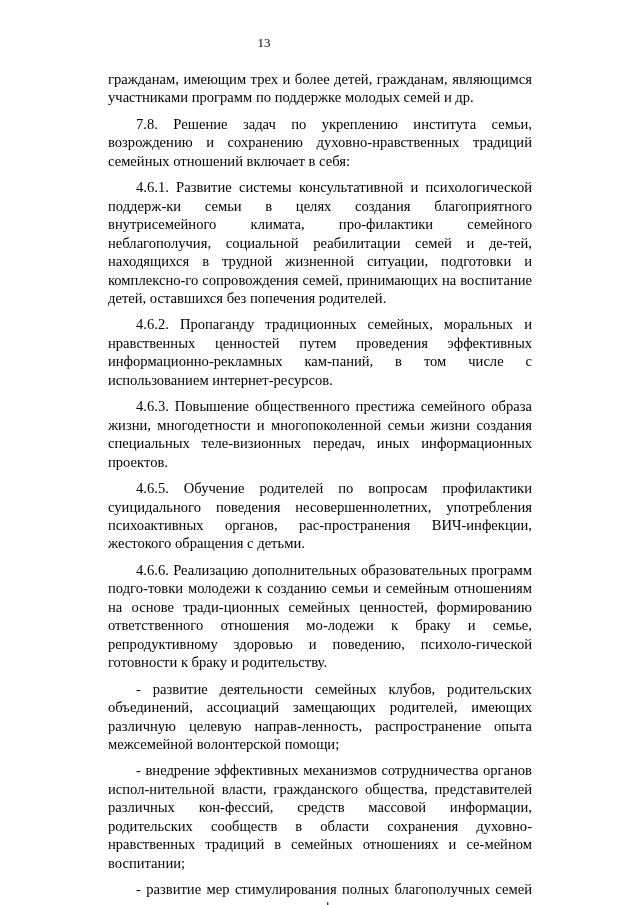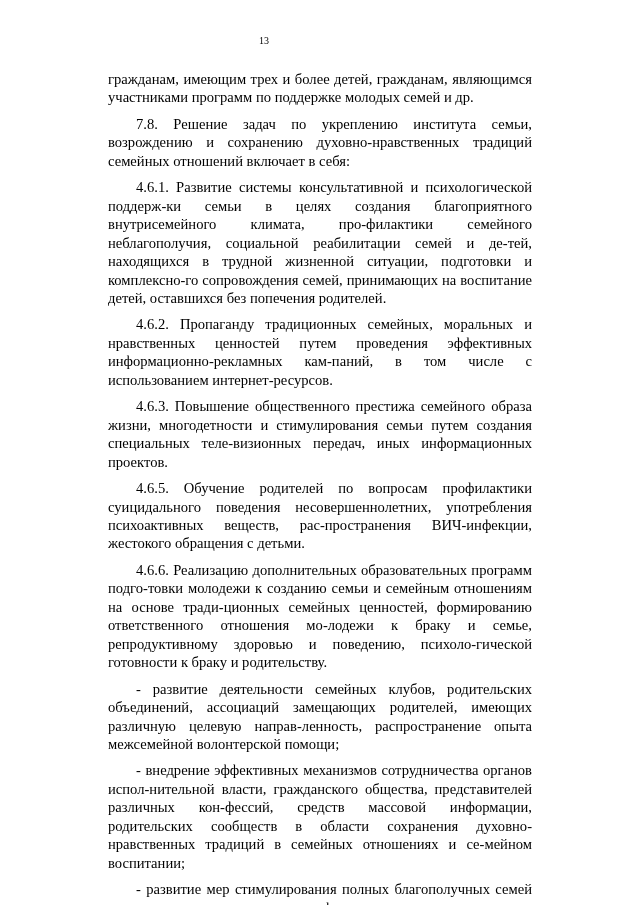--- a/index.html
+++ b/index.html
@@ -20,21 +20,21 @@
     height: 905px;
     box-sizing: border-box;
     padding: 0;
   }
   .page-number {
     position: absolute;
     top: 36px;
     left: 0;
     width: 528px;
     text-align: center;
-    font-size: 10px;
+    font-size: 13px;
     line-height: 1;
   }
   .content {
     position: absolute;
     top: 62px;
     left: 100px;
     width: 440px;
     font-size: 14.6px;
     line-height: 1.265;
     text-align: justify;
@@ -59,22 +59,22 @@
 
 <div class="page">
 
   <div class="page-number">13</div>
 
   <div class="content">
     <p class="noindent">гражданам,  имеющим  трех  и  более  детей,  гражданам,  являющимся участниками программ по поддержке молодых семей и др.</p>
     <p class="indent">7.8.  Решение  задач  по  укреплению  института  семьи,  возрождению  и сохранению духовно-нравственных традиций семейных отношений включает в себя:</p>
     <p class="indent">4.6.1. Развитие системы консультативной и психологической поддерж-ки  семьи  в  целях  создания  благоприятного  внутрисемейного  климата,  про-филактики  семейного  неблагополучия,  социальной  реабилитации  семей  и  де-тей,  находящихся  в  трудной  жизненной  ситуации,  подготовки  и  комплексно-го  сопровождения  семей,  принимающих  на  воспитание  детей,  оставшихся  без попечения родителей.</p>
     <p class="indent">4.6.2.  Пропаганду  традиционных  семейных,  моральных  и  нравственных ценностей  путем  проведения  эффективных  информационно-рекламных  кам-паний,  в том числе с использованием интернет-ресурсов.</p>
-    <p class="indent">4.6.3.  Повышение  общественного  престижа  семейного  образа  жизни, многодетности  и  стимулирования  семьи  путем  создания  специальных  теле-визионных передач, иных информационных проектов.</p>
-    <p class="indent">4.6.5.  Обучение  родителей  по  вопросам  профилактики  суицидального поведения  несовершеннолетних,  употребления  психоактивных  веществ,  рас-пространения ВИЧ-инфекции, жестокого обращения с детьми.</p>
+    <p class="indent">4.6.3.  Повышение  общественного  престижа  семейного  образа  жизни, многодетности  и  многопоколенной  семьи  жизни  создания  специальных  теле-визионных передач, иных информационных проектов.</p>
+    <p class="indent">4.6.5.  Обучение  родителей  по  вопросам  профилактики  суицидального поведения  несовершеннолетних,  употребления  психоактивных  органов,  рас-пространения ВИЧ-инфекции, жестокого обращения с детьми.</p>
     <p class="indent">4.6.6.  Реализацию  дополнительных  образовательных  программ  подго-товки молодежи к созданию семьи и семейным отношениям на основе тради-ционных  семейных  ценностей,  формированию  ответственного  отношения  мо-лодежи  к  браку  и  семье,  репродуктивному  здоровью  и  поведению,  психоло-гической готовности к браку и родительству.</p>
     <p class="indent">- развитие деятельности семейных клубов, родительских объединений, ассоциаций  замещающих  родителей,  имеющих  различную  целевую  направ-ленность, распространение опыта межсемейной волонтерской помощи;</p>
     <p class="indent">-  внедрение  эффективных  механизмов  сотрудничества  органов  испол-нительной  власти,  гражданского  общества,  представителей  различных  кон-фессий,  средств  массовой  информации,  родительских  сообществ  в  области сохранения  духовно-нравственных  традиций  в  семейных  отношениях  и  се-мейном воспитании;</p>
     <p class="indent">- развитие мер стимулирования полных благополучных семей через ор-ганизацию  различных  форм  поощрения,  в  том  числе  основанных  на  государ-ственно-общественном и государственно-частном партнерстве (награждение знаками, премиями, грамотами, учреждение наград);</p>
 
   </div>
 
 </div>
 
 </body></html>

